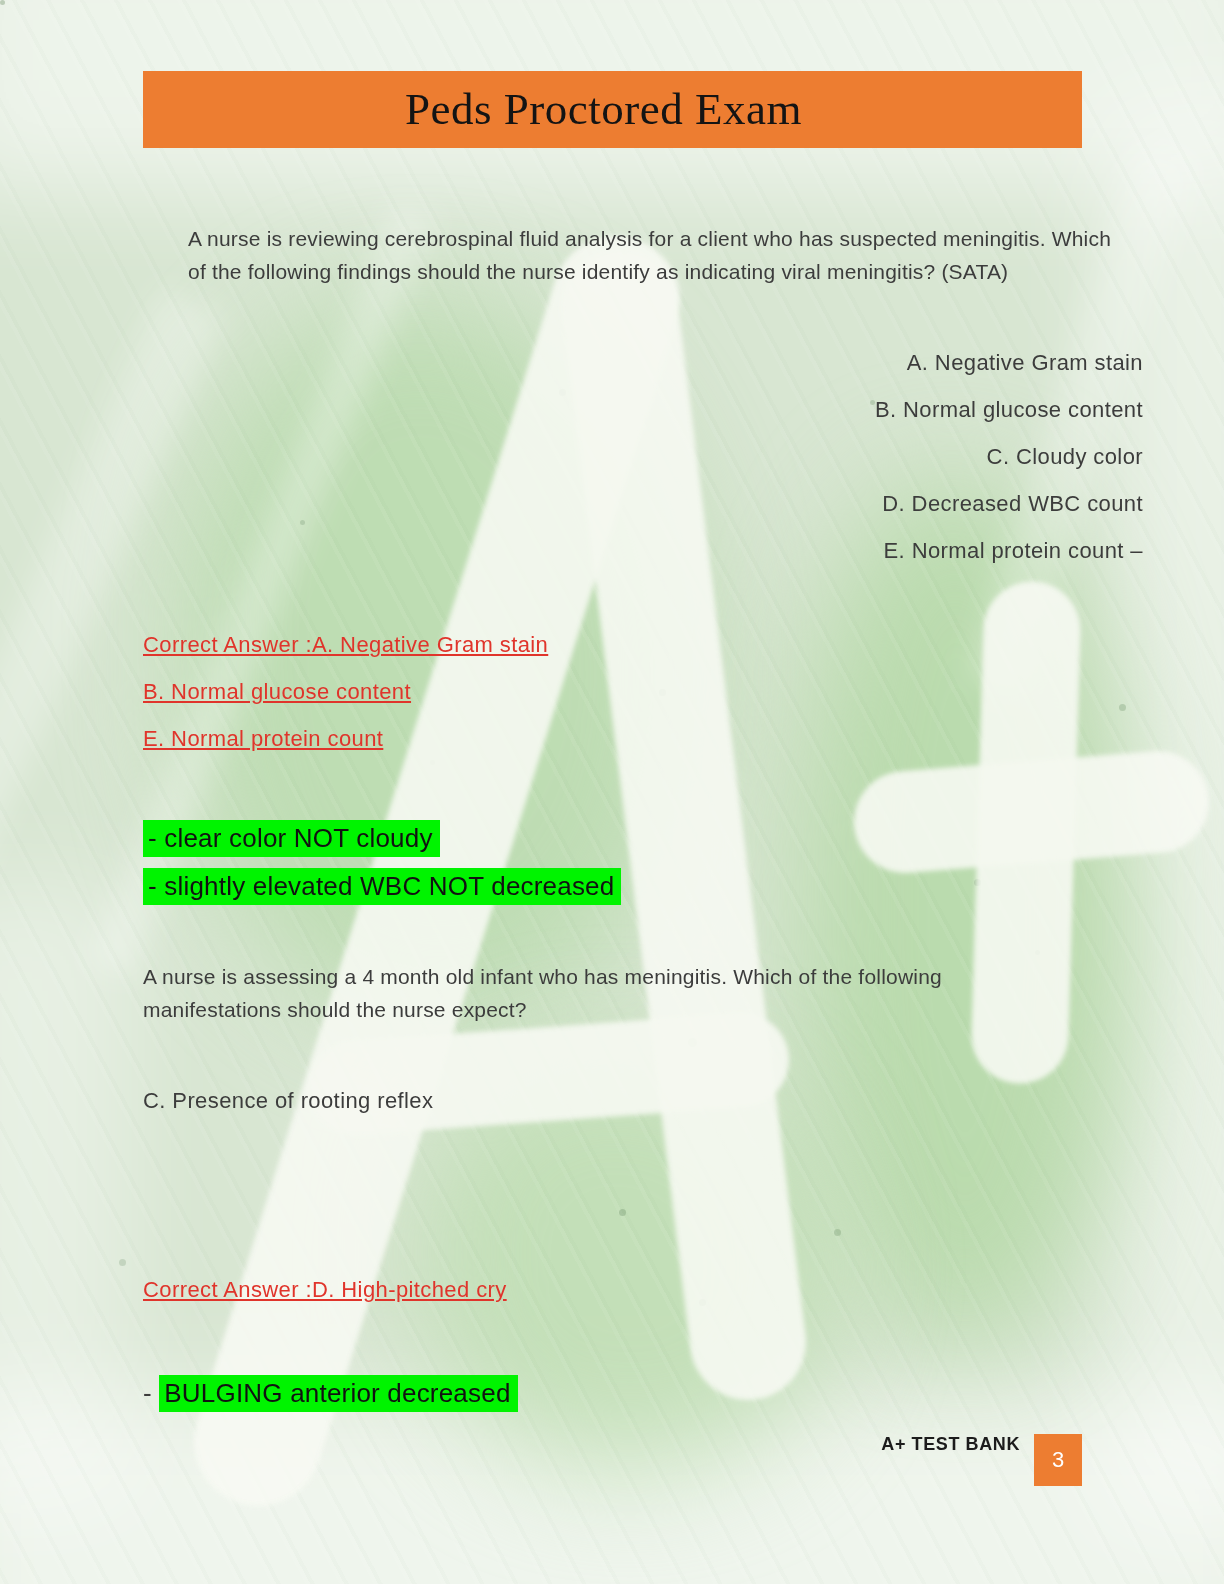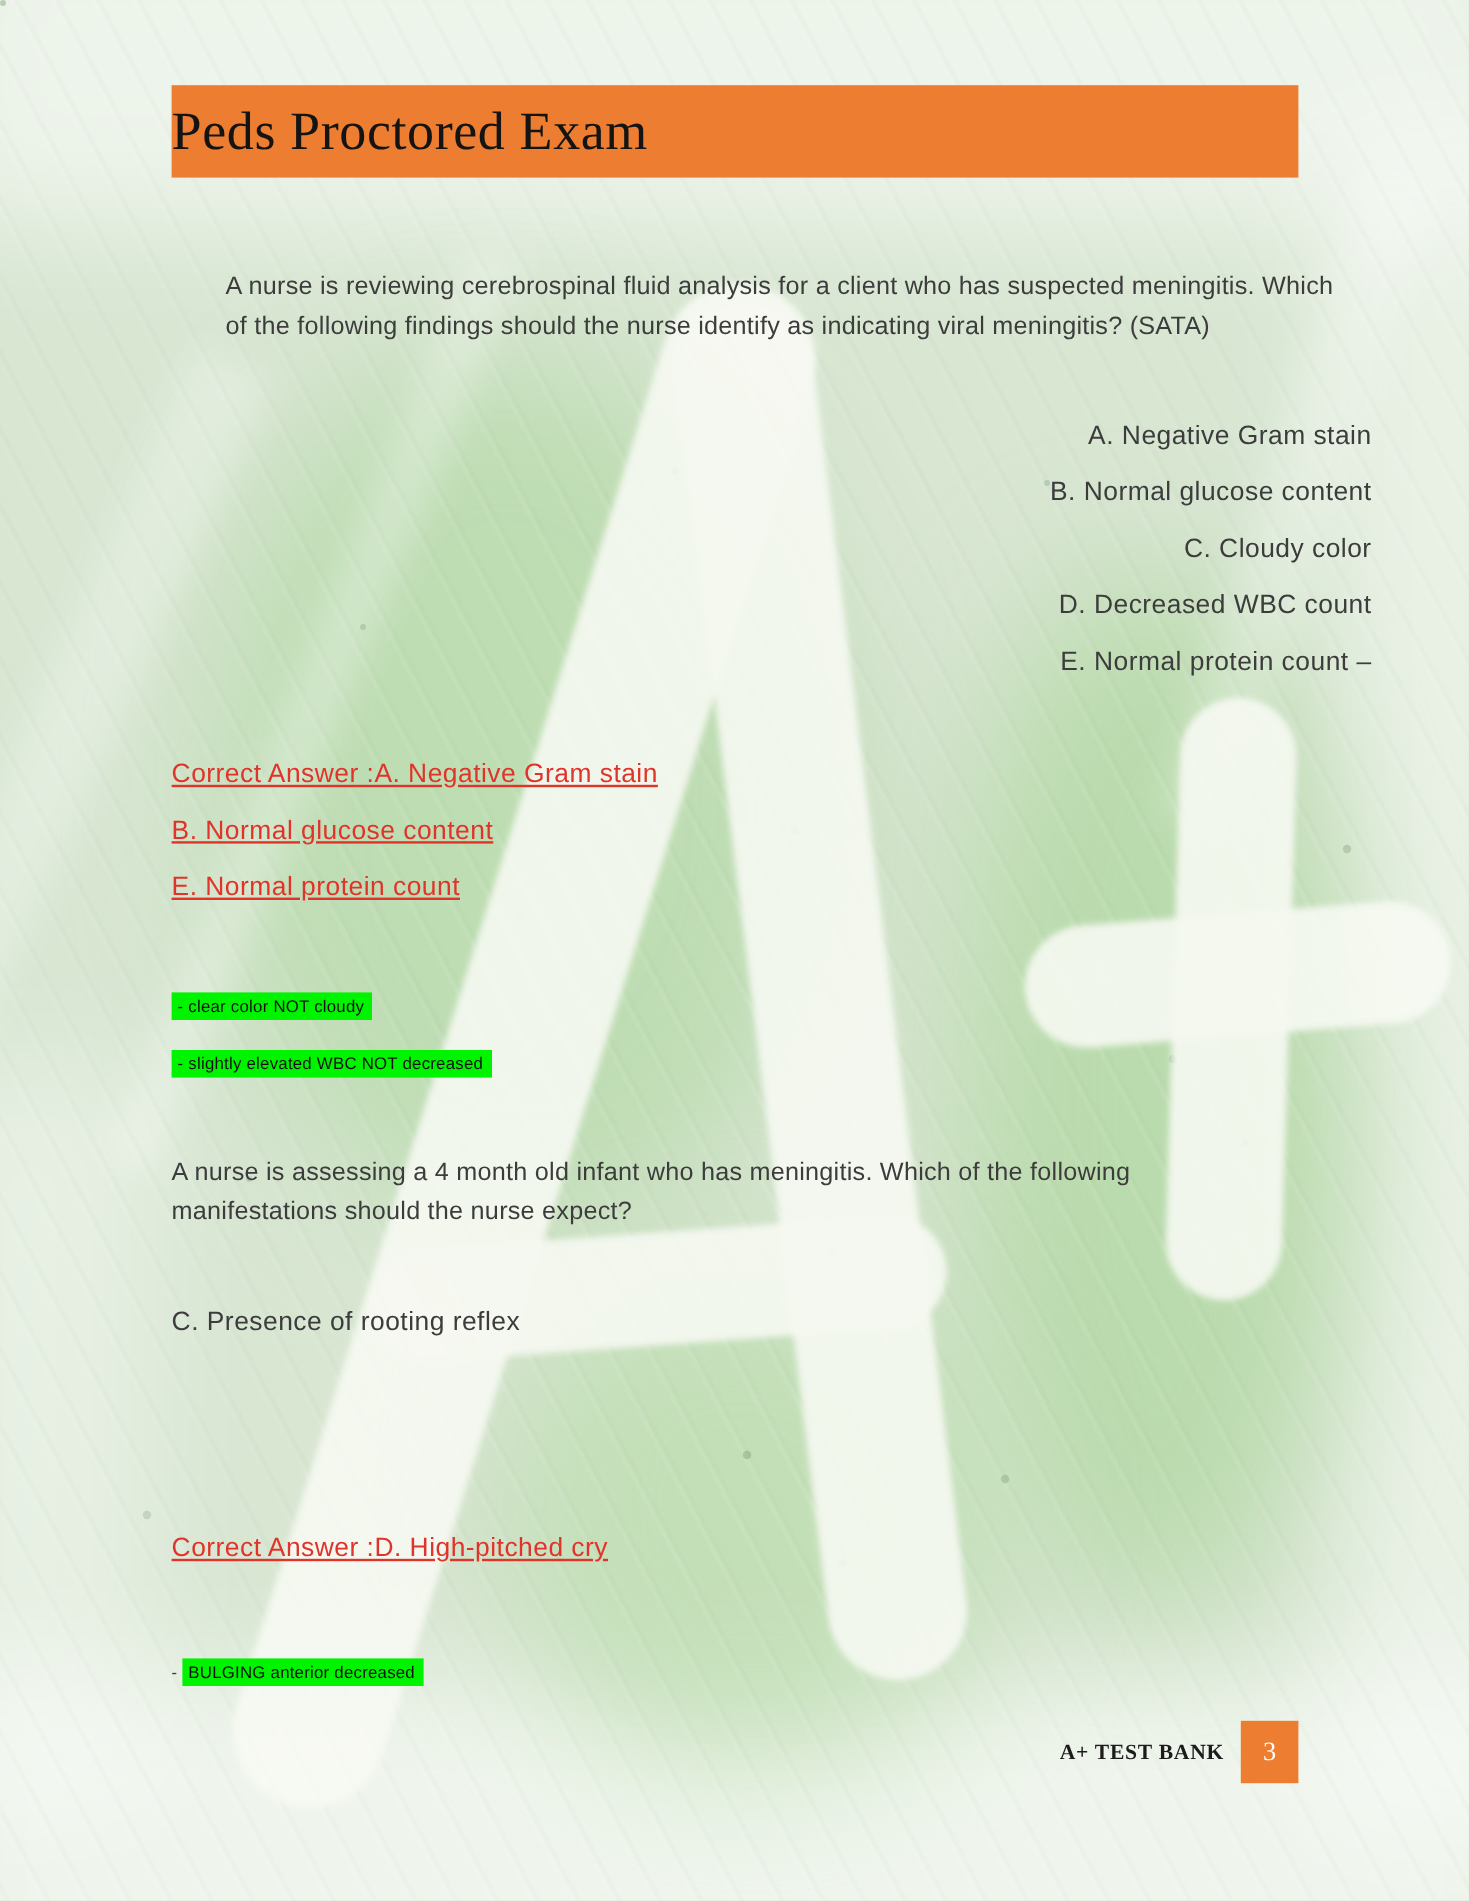--- a/index.html
+++ b/index.html
@@ -41,21 +41,21 @@
                1035px 950px 0 0 rgba(120,155,115,0.4),
                205px 980px 0 0 rgba(130,160,125,0.35),
                120px 1260px 0 1px rgba(130,160,125,0.3),
                430px 760px 0 0 rgba(130,160,125,0.3),
                835px 1230px 0 1px rgba(120,155,115,0.35);}
   .watermark{position:absolute;left:0;top:0;filter:blur(2.5px);opacity:0.95;}
 
   
   .banner{
     position:absolute;left:143px;top:71px;width:939px;height:77px;
-    background:#ED7D31;text-align:left;
+    background:#ED7D31;text-align:center;
   }
   .banner .title{
     font-family:"Liberation Serif", serif;
     font-size:45px;line-height:77px;color:#141414;
     padding-right:18px;letter-spacing:0.5px;
   }
   .prompt{
     position:absolute;left:143px;width:990px;
     font-size:21px;line-height:33px;color:#3c3c3c;
     white-space:pre-line;letter-spacing:0.2px;
@@ -66,30 +66,30 @@
   .lines .line{height:28px;line-height:28px;margin-bottom:19px;
     font-size:22px;color:#3c3c3c;letter-spacing:0.4px;}
   .opts1{top:349px;text-align:right;}
   .opts2{top:1087px;}
   .answers{color:#E0342B;}
   .answers .line{color:#E0342B;text-decoration:underline;}
   .ans1{top:631px;}
   .ans2{top:1276px;}
   .notes{position:absolute;left:143px;width:1000px;}
   .notes .note-line{height:33px;line-height:33px;margin-bottom:15px;
-    font-size:14px;color:#111;letter-spacing:0.2px;}
+    font-size:26px;color:#111;letter-spacing:0.2px;}
   .notes1{top:822px;}
   .notes2{top:1377px;}
   .note-line .pre{color:#3c3c3c;}
   .note-line mark{
     background:#00F400;color:#111;padding:3px 7px 4px 5px;
   }
   .footer{
     position:absolute;right:142px;top:1434px;height:52px;
-    display:flex;align-items:center;gap:14px;font-family:Liberation Serif, serif;
+    display:flex;align-items:flex-start;gap:14px;
   }
   .brand{
     font-size:18px;font-weight:700;color:#1c1c1c;letter-spacing:0.6px;
   }
   .page-badge{
     width:48px;height:52px;background:#ED7D31;
     display:flex;align-items:center;justify-content:center;
     color:#ffffff;font-size:22px;
   }
 </style>

